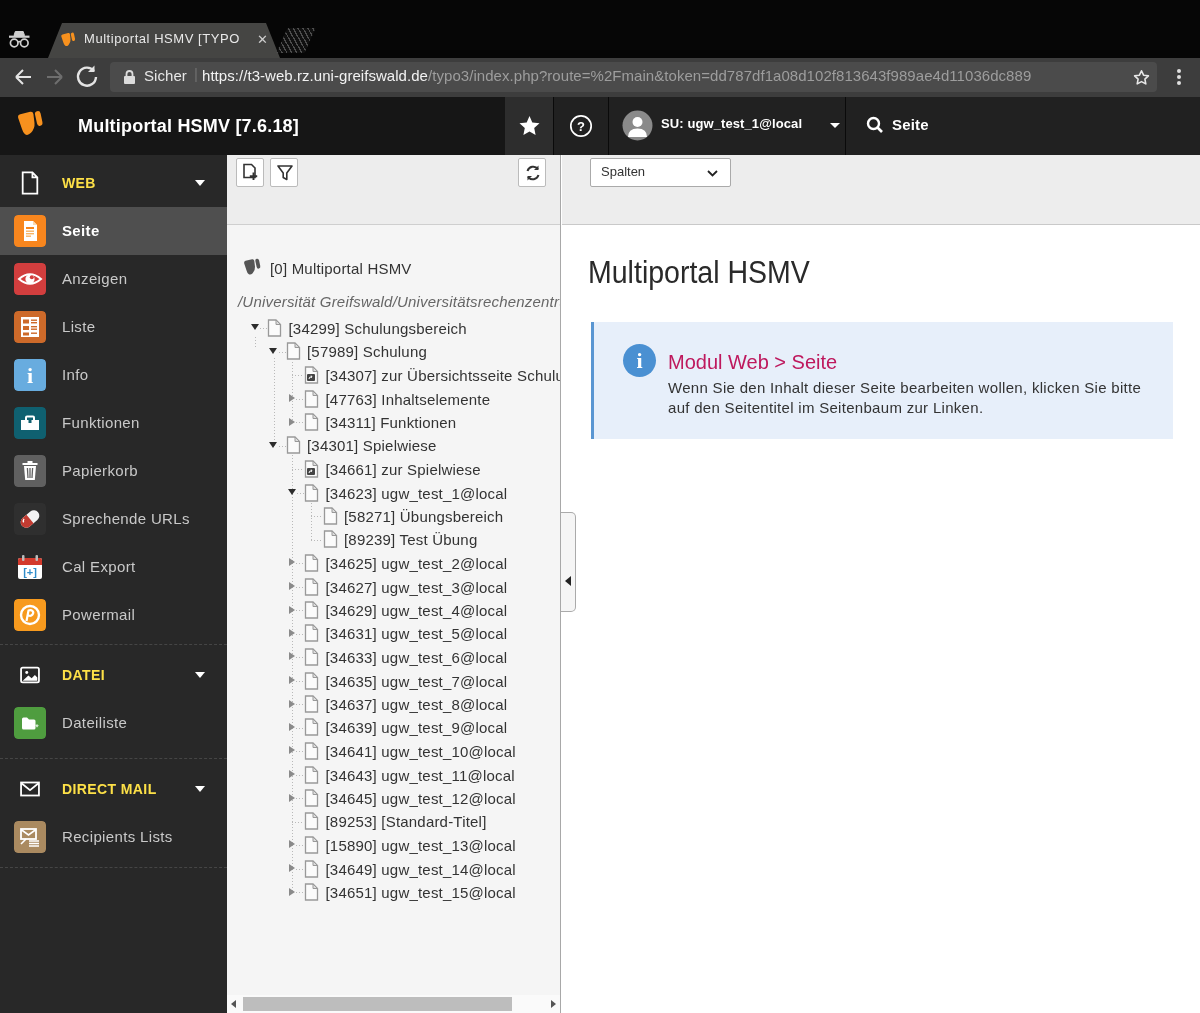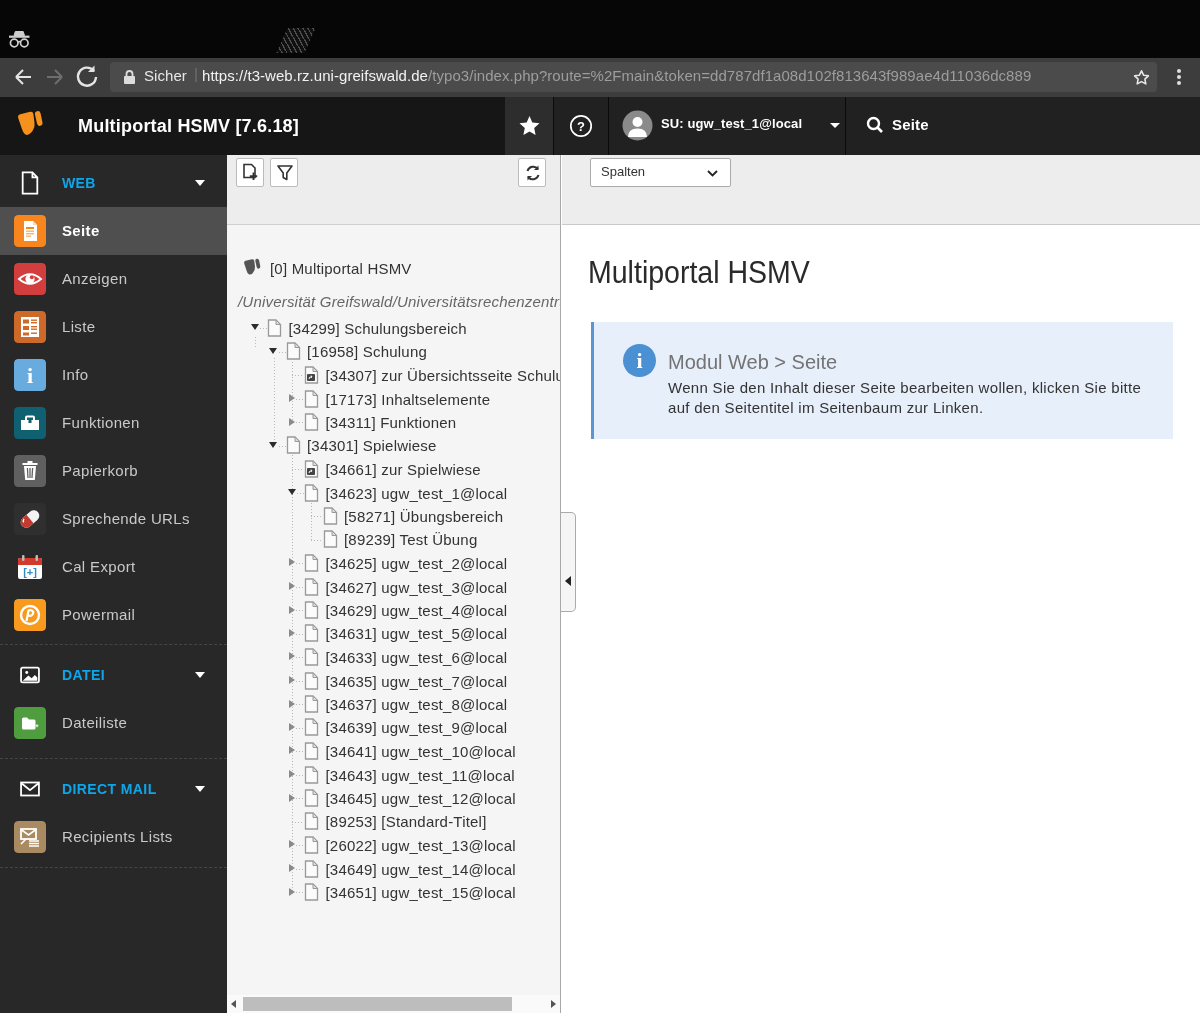--- a/index.html
+++ b/index.html
@@ -22,21 +22,21 @@
 #toolbar svg { display:block; }
 #typo3bar { position:absolute; left:0; top:97px; width:1200px; height:58px; background:#161616; color:#fff; }
 #t3title { position:absolute; left:78px; top:19px; font-size:18px; font-weight:bold; letter-spacing:.2px; }
 #starsec { position:absolute; left:505px; top:0; width:48px; height:58px; background:#2d2d2d; }
 #main { position:absolute; left:0; top:155px; width:1200px; height:858px; }
 
 #modmenu { position:absolute; left:0; top:0; width:227px; height:858px; background:#282828; overflow:hidden; }
 .mmrow { position:relative; height:48px; }
 .mmrow .micon { position:absolute; left:14px; top:8px; width:32px; height:32px; border-radius:4px; }
 .mmrow .mtxt { position:absolute; left:62px; top:0; line-height:48px; font-size:15px; letter-spacing:.35px; color:#c9c9c9; white-space:nowrap; }
-.mmhead .mtxt { font-weight:bold; color:#0ea5e9; font-size:14px; letter-spacing:.4px; }
+.mmhead .mtxt { font-weight:bold; color:#fde047; font-size:14px; letter-spacing:.4px; }
 .mmhead .micon { width:26px; height:26px; left:17px; top:11px; }
 .mmhead .caret { position:absolute; right:22px; top:21px; width:0; height:0;
   border-left:5px solid transparent; border-right:5px solid transparent; border-top:6px solid #fff; }
 .mmactive { background:#4f4f4f;padding-left:23px; }
 .mmactive .mtxt { color:#fff; font-weight:bold; }
 .mmsep { border-top:1px dashed #454545; }
 .sep1{margin:5px 0 6px;} .sep2{margin:11px 0 6px;} .sep3{margin:6px 0;}
 
 #treepanel { position:absolute; left:227px; top:0; width:334px; height:858px; background:#f5f5f5;
   border-right:1px solid #a8a8a8; }
@@ -56,35 +56,43 @@
 #spalten { position:absolute; left:28px; top:3px; width:141px; height:29px; background:#fff;
   border:1px solid #aaa; border-radius:2px; font-size:13px; color:#333; line-height:25px; padding-left:10px; }
 #spalten .caret { position:absolute; right:12px; top:11px; }
 h1 { position:absolute; left:26px; top:100px; font-size:31px; font-weight:400; color:#2a2a2a;
   transform:scaleX(.92); transform-origin:left; letter-spacing:0; }
 #callout { position:absolute; left:29px; top:167px; width:582px; height:117px; background:#e7effa;
   border-left:3px solid #5a96d2; }
 #callout .cico { position:absolute; left:29px; top:22px; width:33px; height:33px; border-radius:50%;
   background:#4a90d2; color:#fff; text-align:center; font-family:"Liberation Serif",serif;
   font-weight:bold; font-size:22px; line-height:33px; }
-#callout .ctitle { position:absolute; left:74px; top:29px; font-size:20px; color:#737373; }
+#callout .ctitle { position:absolute; left:74px; top:29px; font-size:20px; color:#be185d; }
 #callout .cbody { position:absolute; left:74px; top:56px; font-size:15px; letter-spacing:.3px; color:#333; line-height:19.5px; white-space:nowrap; }
 </style>
 </head>
 <body>
 <div id="tabbar">
   <svg id="incog" width="26" height="22" viewBox="0 0 26 22">
     <g stroke="#cfcfcf" stroke-width="1.7" fill="none">
       <circle cx="7.2" cy="16" r="3.8"></circle>
         <circle cx="17.3" cy="16" r="3.8"></circle>
       <path d="M11 15.2 Q12.25 14 13.5 15.2" stroke-width="1.4"></path>
       <path d="M2 9.7 L22.5 9.7" stroke-width="2.2"></path>
       <path d="M7 8.5 L8.3 4.5 L16.2 4.5 L17.5 8.5 Z" fill="#cfcfcf" stroke-width="1"></path>
     </g>
   </svg>
+  <div id="tab">
+    <svg class="fav" width="16" height="17" viewBox="0 0 26 30">
+      <path d="M1.2 8 Q.4 5 3.3 4.2 L13.2 1.8 Q15.9 1.2 16.4 4 L17.5 13 Q18 18.5 14 22.8 Q10.5 26.3 7.8 24 Q5.8 22.2 4.8 18.6 Z" fill="#f7911e"></path>
+      <path d="M20 1.2 Q17.4 1.9 18 4.6 L20 13.6 Q20.7 16.6 23.4 15.8 Q26 15 25.4 11.9 L23.6 3.4 Q22.9 .4 20 1.2 Z" fill="#f7911e"></path>
+    </svg>
+    <span class="ttl">Multiportal HSMV [TYPO</span>
+    <span class="cls">✕</span>
+  </div>
   <div id="newtab"></div>
 </div>
 <div id="toolbar">
   <svg class="navbtn" style="left:7px" width="32" height="32" viewBox="0 0 32 32">
     <path d="M9 16 H24 M9 16 L16 9 M9 16 L16 23" stroke="#e4e4e4" stroke-width="2" fill="none"></path>
   </svg>
   <svg class="navbtn" style="left:39px" width="32" height="32" viewBox="0 0 32 32">
     <path d="M8 16 H23 M23 16 L16 9 M23 16 L16 23" stroke="#6e6e6e" stroke-width="2" fill="none"></path>
   </svg>
   <svg class="navbtn" style="left:71px" width="32" height="32" viewBox="0 0 32 32">
@@ -333,40 +341,40 @@
 <div class="trow" style="left:61.5px;top:91px">
           <span class="lbl">[34299] Schulungsbereich</span>
         </div>
 <div style="position:absolute;left:42.0px;top:122px;width:0;height:0;border-left:4.5px solid transparent;border-right:4.5px solid transparent;border-top:6.5px solid #2c2c2c"></div>
 <div style="position:absolute;left:51.5px;top:125.5px;width:7.0px;height:1px;background:repeating-linear-gradient(to right,#b9b9b9 0 1px,transparent 1px 3px)"></div>
 <svg width="15" height="18" viewBox="0 0 15 18" style="position:absolute;top:116px;left:58.5px">
           <path d="M1.5 1 H9 L13.5 5.5 V17 H1.5 Z" fill="#fbfbfb" stroke="#999" stroke-width="1.3"></path>
           <path d="M9 1 V5.5 H13.5 Z" fill="#ddd" stroke="#999" stroke-width="1"></path>
         </svg>
 <div class="trow" style="left:80px;top:114px">
-          <span class="lbl">[16958] Schulung</span>
+          <span class="lbl">[57989] Schulung</span>
         </div>
 <div style="position:absolute;left:65px;top:149.0px;width:12px;height:1px;background:repeating-linear-gradient(to right,#b9b9b9 0 1px,transparent 1px 3px)"></div>
 <svg width="15" height="18" viewBox="0 0 15 18" style="position:absolute;top:140px;left:77px">
           <path d="M1.5 1 H9 L13.5 5.5 V17 H1.5 Z" fill="#fbfbfb" stroke="#999" stroke-width="1.3"></path>
           <path d="M9 1 V5.5 H13.5 Z" fill="#ddd" stroke="#999" stroke-width="1"></path>
           <rect x="3" y="8" width="8" height="7" rx="1" fill="#444"></rect>
           <path d="M5 13 Q5 10.5 8 10.7 M8 10.7 L6.8 9.5 M8 10.7 L6.8 12" stroke="#fff" stroke-width="1" fill="none"></path>
         </svg>
 <div class="trow" style="left:98.5px;top:138px">
           <span class="lbl">[34307] zur Übersichtsseite Schulung</span>
         </div>
 <div style="position:absolute;left:62px;top:168px;width:0;height:0;border-top:4.5px solid transparent;border-bottom:4.5px solid transparent;border-left:6.5px solid #8a8a8a"></div>
 <div style="position:absolute;left:69px;top:172.5px;width:8px;height:1px;background:repeating-linear-gradient(to right,#b9b9b9 0 1px,transparent 1px 3px)"></div>
 <svg width="15" height="18" viewBox="0 0 15 18" style="position:absolute;top:164px;left:77px">
           <path d="M1.5 1 H9 L13.5 5.5 V17 H1.5 Z" fill="#fbfbfb" stroke="#999" stroke-width="1.3"></path>
           <path d="M9 1 V5.5 H13.5 Z" fill="#ddd" stroke="#999" stroke-width="1"></path>
         </svg>
 <div class="trow" style="left:98.5px;top:162px">
-          <span class="lbl">[17173] Inhaltselemente</span>
+          <span class="lbl">[47763] Inhaltselemente</span>
         </div>
 <div style="position:absolute;left:62px;top:192px;width:0;height:0;border-top:4.5px solid transparent;border-bottom:4.5px solid transparent;border-left:6.5px solid #8a8a8a"></div>
 <div style="position:absolute;left:69px;top:196.0px;width:8px;height:1px;background:repeating-linear-gradient(to right,#b9b9b9 0 1px,transparent 1px 3px)"></div>
 <svg width="15" height="18" viewBox="0 0 15 18" style="position:absolute;top:187px;left:77px">
           <path d="M1.5 1 H9 L13.5 5.5 V17 H1.5 Z" fill="#fbfbfb" stroke="#999" stroke-width="1.3"></path>
           <path d="M9 1 V5.5 H13.5 Z" fill="#ddd" stroke="#999" stroke-width="1"></path>
         </svg>
 <div class="trow" style="left:98.5px;top:185px">
           <span class="lbl">[34311] Funktionen</span>
         </div>
@@ -521,21 +529,21 @@
 <div class="trow" style="left:98.5px;top:584px">
           <span class="lbl">[89253] [Standard-Titel]</span>
         </div>
 <div style="position:absolute;left:62px;top:614px;width:0;height:0;border-top:4.5px solid transparent;border-bottom:4.5px solid transparent;border-left:6.5px solid #8a8a8a"></div>
 <div style="position:absolute;left:69px;top:619.0px;width:8px;height:1px;background:repeating-linear-gradient(to right,#b9b9b9 0 1px,transparent 1px 3px)"></div>
 <svg width="15" height="18" viewBox="0 0 15 18" style="position:absolute;top:610px;left:77px">
           <path d="M1.5 1 H9 L13.5 5.5 V17 H1.5 Z" fill="#fbfbfb" stroke="#999" stroke-width="1.3"></path>
           <path d="M9 1 V5.5 H13.5 Z" fill="#ddd" stroke="#999" stroke-width="1"></path>
         </svg>
 <div class="trow" style="left:98.5px;top:608px">
-          <span class="lbl">[26022] ugw_test_13@local</span>
+          <span class="lbl">[15890] ugw_test_13@local</span>
         </div>
 <div style="position:absolute;left:62px;top:638px;width:0;height:0;border-top:4.5px solid transparent;border-bottom:4.5px solid transparent;border-left:6.5px solid #8a8a8a"></div>
 <div style="position:absolute;left:69px;top:642.5px;width:8px;height:1px;background:repeating-linear-gradient(to right,#b9b9b9 0 1px,transparent 1px 3px)"></div>
 <svg width="15" height="18" viewBox="0 0 15 18" style="position:absolute;top:634px;left:77px">
           <path d="M1.5 1 H9 L13.5 5.5 V17 H1.5 Z" fill="#fbfbfb" stroke="#999" stroke-width="1.3"></path>
           <path d="M9 1 V5.5 H13.5 Z" fill="#ddd" stroke="#999" stroke-width="1"></path>
         </svg>
 <div class="trow" style="left:98.5px;top:632px">
           <span class="lbl">[34649] ugw_test_14@local</span>
         </div>

